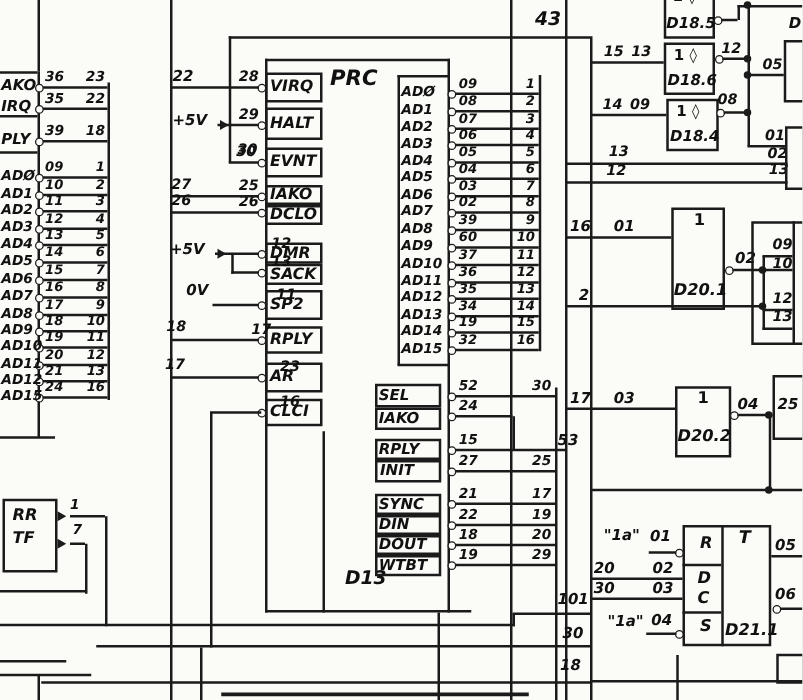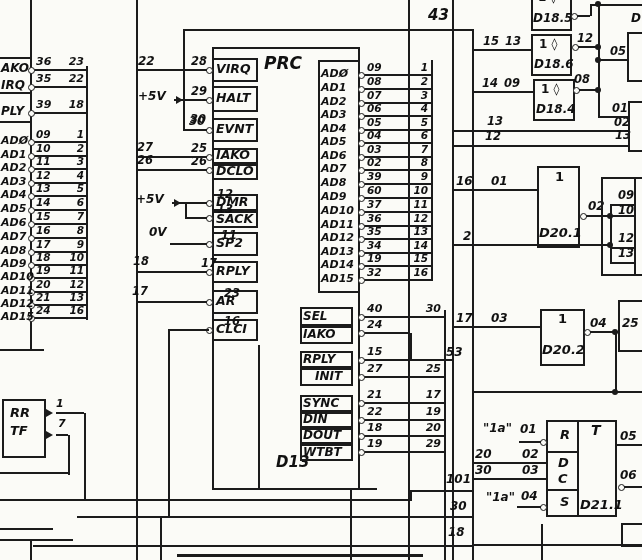--- a/index.html
+++ b/index.html
@@ -303,35 +303,35 @@
     <div class="ln" style="left: 364px; top: 279px; width: 67px; height: 2px;"></div>
     <div class="ci" style="left: 357.5px; top: 276.5px;"></div>
     <div class="tx" style="left: 321px; top: 273px; font-size: 11px;">AD15</div>
     <div class="tx" style="left: 367px; top: 267px; font-size: 10.5px;">32</div>
     <div class="tx" style="left: 404px; top: 267px; font-size: 10.5px; width: 24px; white-space: normal; text-align: right;">16</div>
     <div class="ln" style="left: 444px; top: 310px; width: 2px; height: 250px;"></div>
     <div class="bx" style="left: 300px; top: 307px; width: 53px; height: 19px;"></div>
     <div class="tx" style="left: 303px; top: 309.5px; font-size: 12px;">SEL</div>
     <div class="ln" style="left: 364px; top: 316px; width: 80px; height: 2px;"></div>
     <div class="ci" style="left: 357.5px; top: 313.5px;"></div>
-    <div class="tx" style="left: 367px; top: 303px; font-size: 11px;">40</div>
+    <div class="tx" style="left: 367px; top: 303px; font-size: 11px;">52</div>
     <div class="tx" style="left: 410px; top: 303px; font-size: 11px; width: 31px; white-space: normal; text-align: right;">30</div>
     <div class="bx" style="left: 300px; top: 326px; width: 53px; height: 18px;"></div>
     <div class="tx" style="left: 303px; top: 328px; font-size: 12px;">IAKO</div>
     <div class="ln" style="left: 364px; top: 332px; width: 46px; height: 2px;"></div>
     <div class="ci" style="left: 357.5px; top: 329.5px;"></div>
     <div class="tx" style="left: 367px; top: 319px; font-size: 11px;">24</div>
     <div class="bx" style="left: 300px; top: 351px; width: 53px; height: 17px;"></div>
     <div class="tx" style="left: 303px; top: 352.5px; font-size: 12px;">RPLY</div>
     <div class="ln" style="left: 364px; top: 359px; width: 88px; height: 2px;"></div>
     <div class="ci" style="left: 357.5px; top: 356.5px;"></div>
     <div class="tx" style="left: 367px; top: 346px; font-size: 11px;">15</div>
     <div class="tx" style="left: 446px; top: 346px; font-size: 12px;">53</div>
     <div class="bx" style="left: 300px; top: 368px; width: 53px; height: 18px;"></div>
-    <div class="tx" style="left: 315px; top: 370px; font-size: 12px;">INIT</div>
+    <div class="tx" style="left: 304px; top: 370px; font-size: 12px;">INIT</div>
     <div class="ln" style="left: 364px; top: 376px; width: 80px; height: 2px;"></div>
     <div class="ci" style="left: 357.5px; top: 373.5px;"></div>
     <div class="tx" style="left: 367px; top: 363px; font-size: 11px;">27</div>
     <div class="tx" style="left: 410px; top: 363px; font-size: 11px; width: 31px; white-space: normal; text-align: right;">25</div>
     <div class="bx" style="left: 300px; top: 395px; width: 53px; height: 17px;"></div>
     <div class="tx" style="left: 303px; top: 396.5px; font-size: 12px;">SYNC</div>
     <div class="ln" style="left: 364px; top: 402px; width: 80px; height: 2px;"></div>
     <div class="ci" style="left: 357.5px; top: 399.5px;"></div>
     <div class="tx" style="left: 367px; top: 389px; font-size: 11px;">21</div>
     <div class="tx" style="left: 410px; top: 389px; font-size: 11px; width: 31px; white-space: normal; text-align: right;">17</div>

